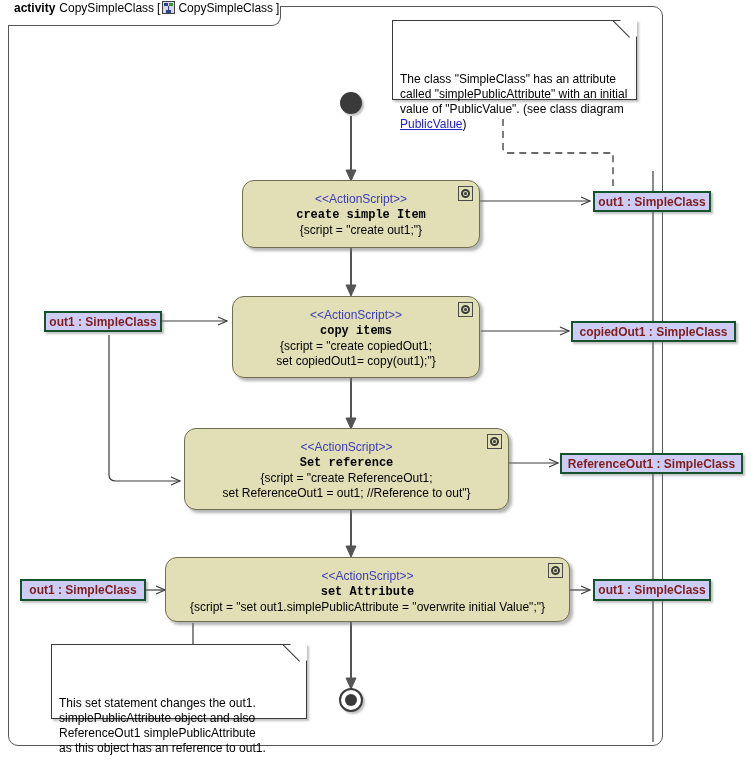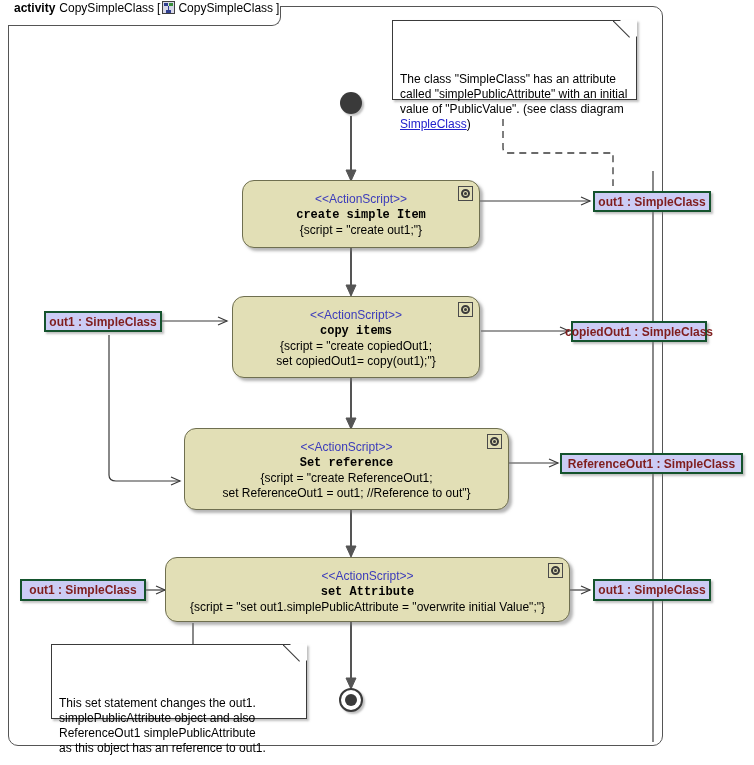--- a/index.html
+++ b/index.html
@@ -332,32 +332,32 @@
     <div class="aname">set Attribute</div>
     <div class="script">{script = "set out1.simplePublicAttribute = "overwrite initial Value";"}</div>
   </div>
 
   <div class="final-node" style="left:339px; top:688px;"></div>
 
   <div class="objnode" style="left:593px; top:191px; width:118px; height:21px;">out1 : SimpleClass</div>
 
   <div class="objnode" style="left:44px; top:311px; width:118px; height:21px;">out1 : SimpleClass</div>
 
-  <div class="objnode" style="left:571px; top:321px; width:136px; height:21px;">copiedOut1 : SimpleClass</div>
+  <div class="objnode" style="left:571px; top:321px; width:165px; height:21px;">copiedOut1 : SimpleClass</div>
 
   <div class="objnode" style="left:560px; top:453px; width:183px; height:21px;">ReferenceOut1 : SimpleClass</div>
 
   <div class="objnode" style="left:20px; top:579px; width:126px; height:22px;">out1 : SimpleClass</div>
 
   <div class="objnode" style="left:593px; top:579px; width:118px; height:22px;">out1 : SimpleClass</div>
 
   <div class="note" style="left:392px; top:20px; width:245px; height:80px;">
     <span class="fold"></span>
     <span class="fold-l"></span>
-    <span>The class "SimpleClass" has an attribute called "simplePublicAttribute" with an initial value of "PublicValue". (see class diagram </span><span class="link">SimpleClass</span><span>)</span>
+    <span>The class "SimpleClass" has an attribute called "simplePublicAttribute" with an initial value of "PublicValue". (see class diagram </span><span class="link">PublicValue</span><span>)</span>
   </div>
 
   <div class="note" style="left:51px; top:644px; width:256px; height:75px;">
     <span class="fold"></span>
     <span class="fold-l"></span>
     <span>This set statement changes the out1.
 simplePublicAttribute object and also
 ReferenceOut1 simplePublicAttribute
 as this object has an reference to out1.</span>
   </div>

